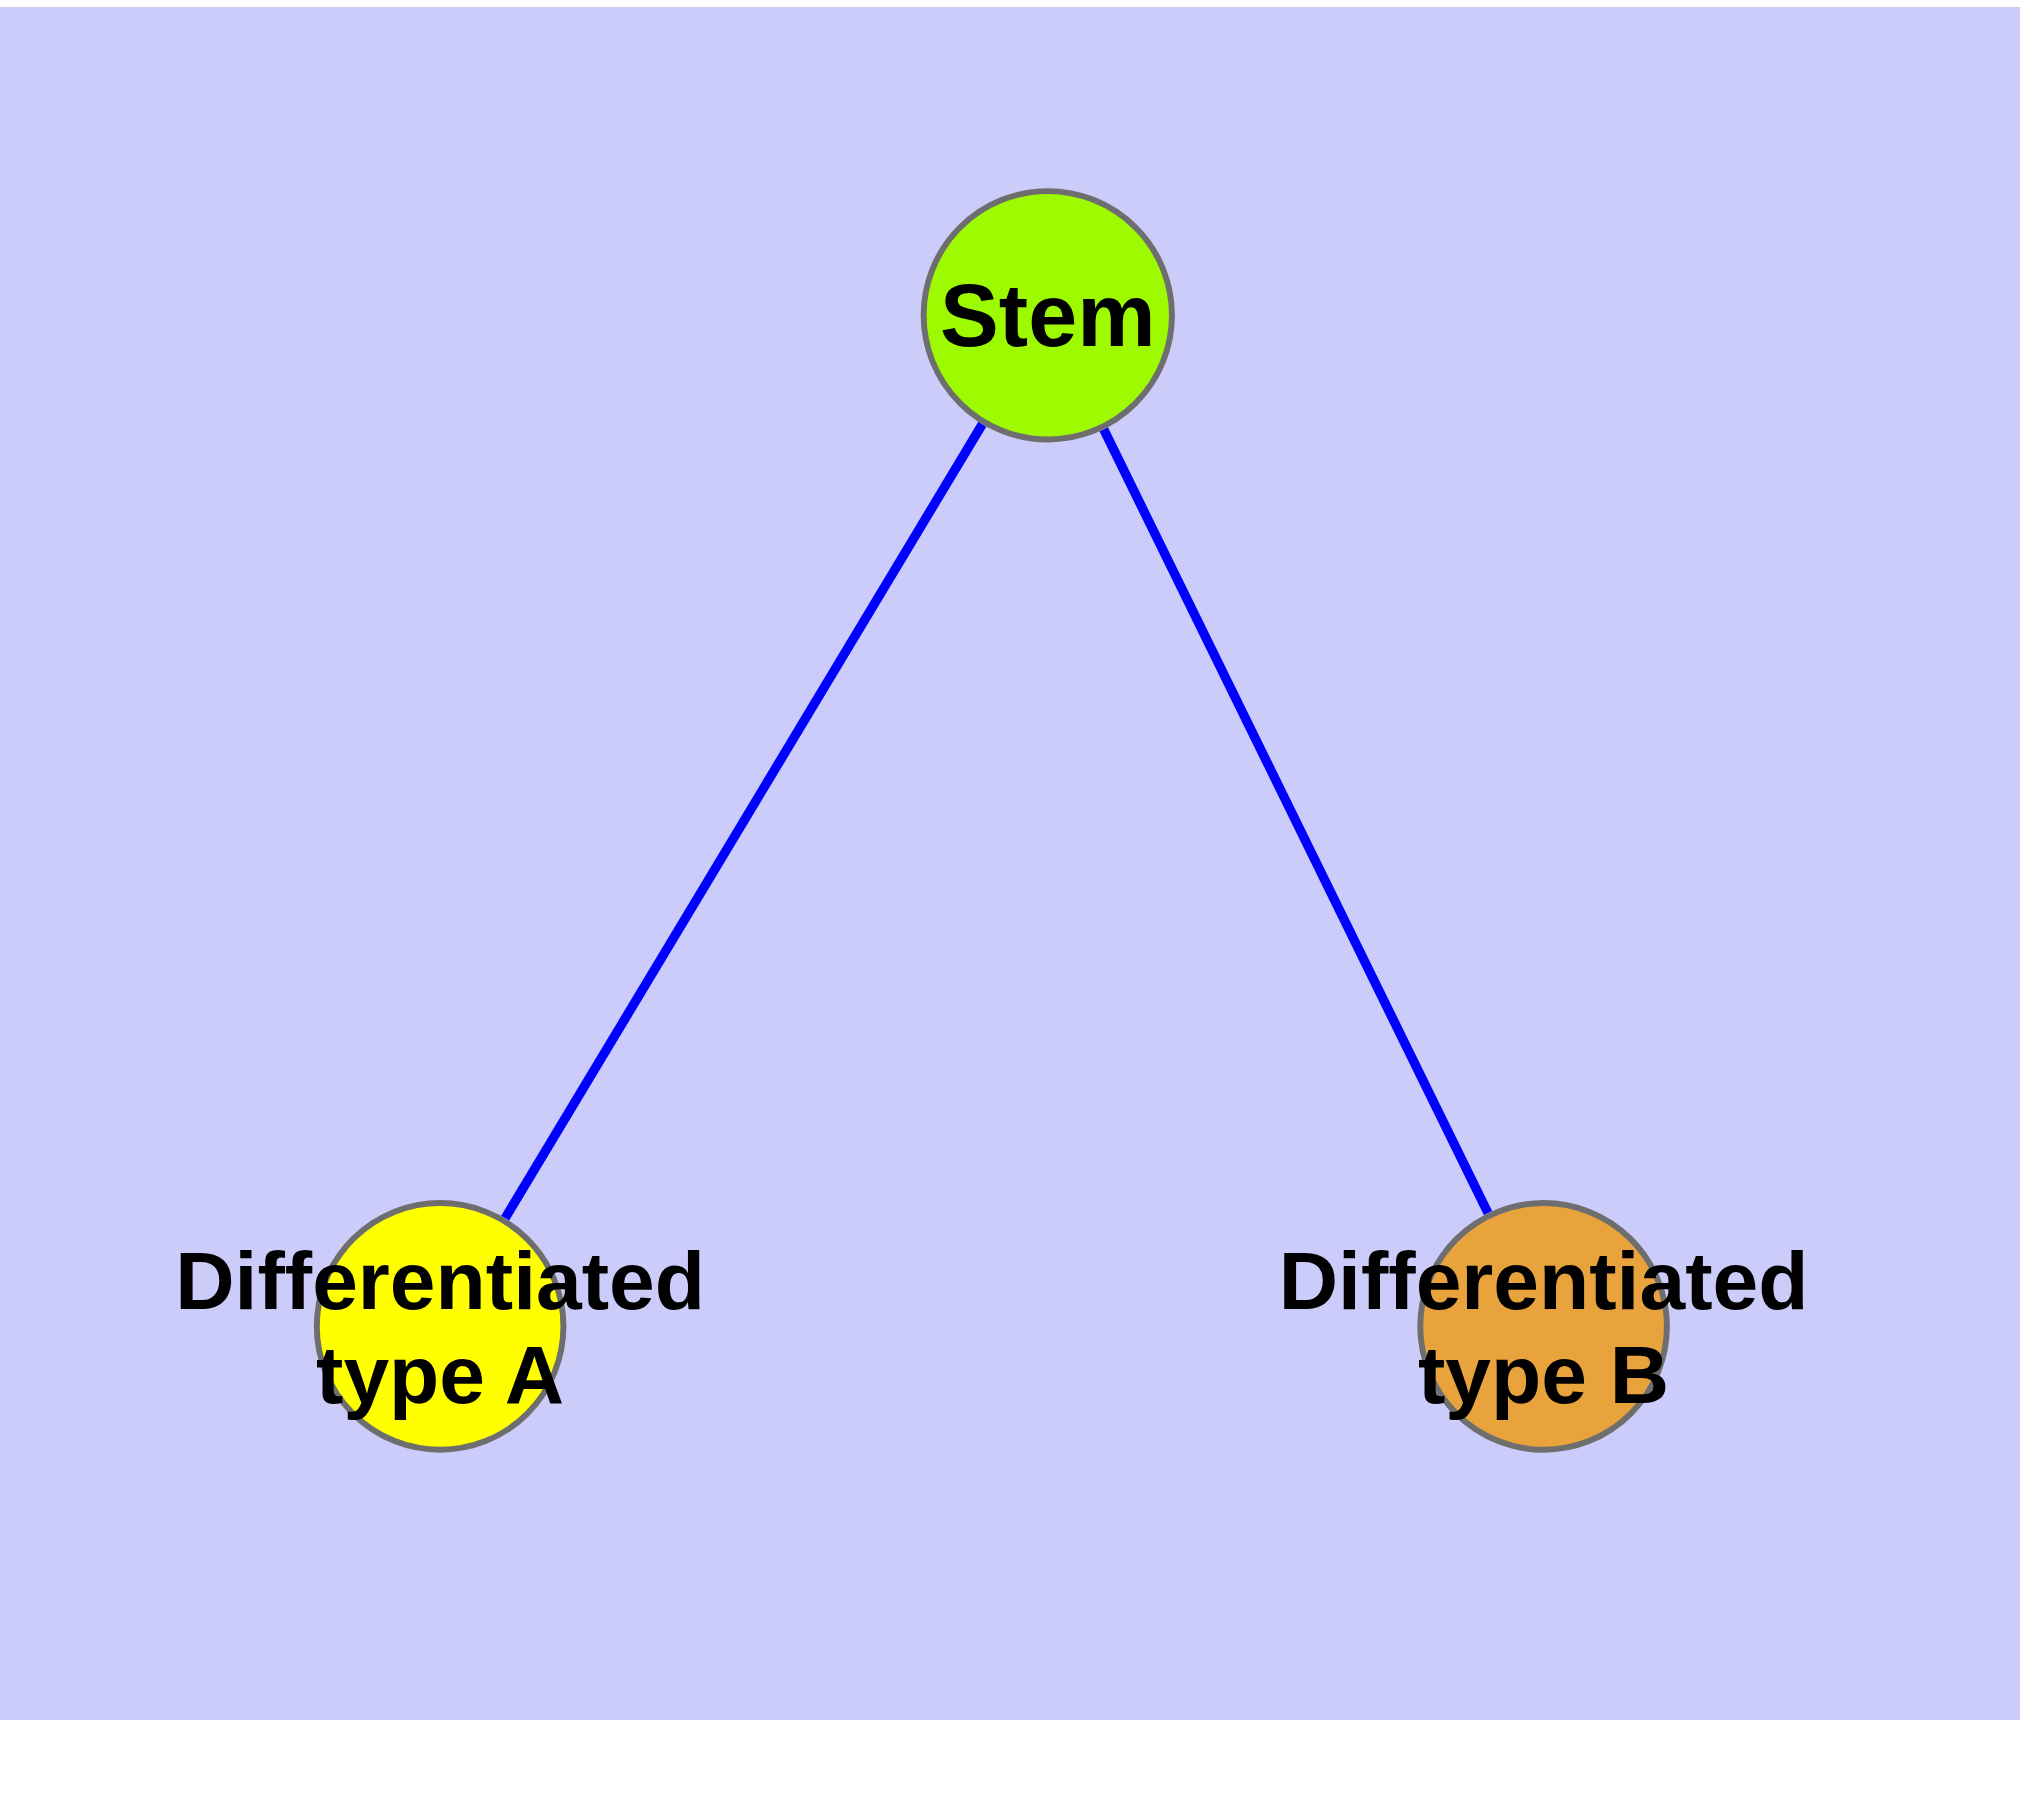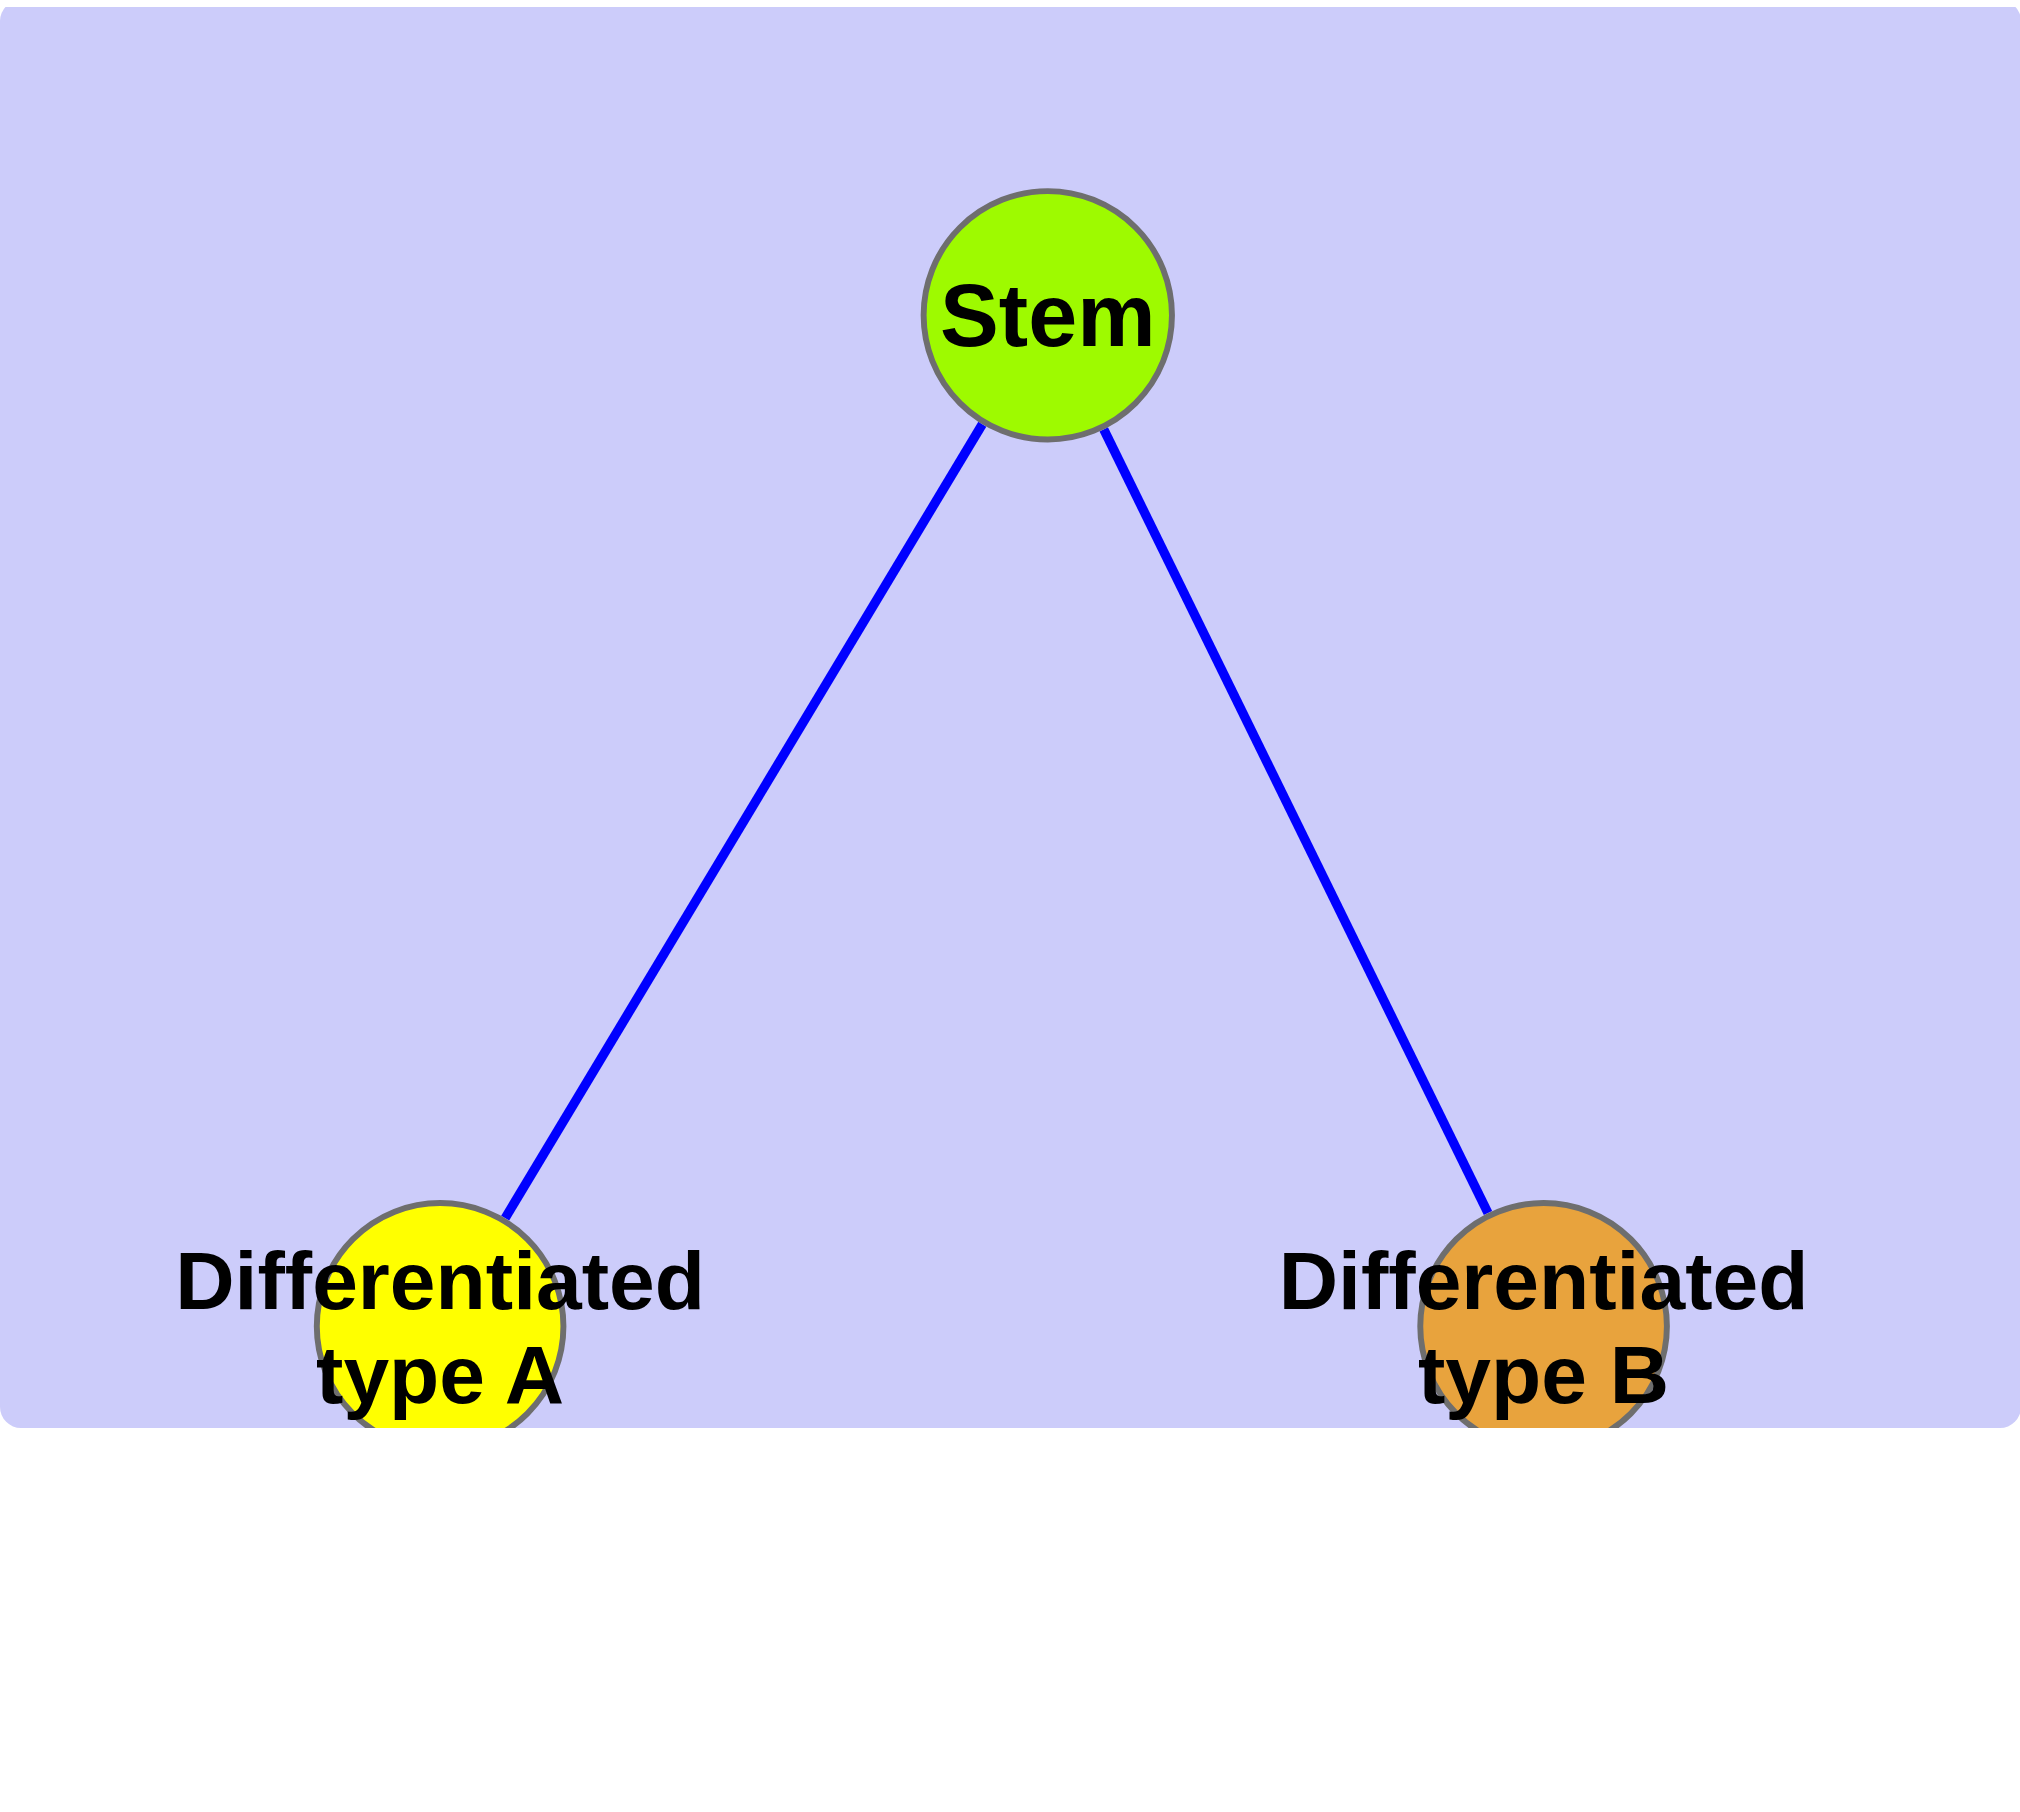--- a/index.html
+++ b/index.html
@@ -51,21 +51,21 @@
   .node-label-single {
     font-size: 104px;
   }
   .node-label-multi {
     font-size: 97px;
   }
 </style>
 </head>
 <body>
 
-<div id="canvas" style="width: 2021px; height: 1428px; background: rgb(255, 255, 255); border-radius: 21px;">
+<div id="canvas" style="width: 2021px; height: 1720px; background: rgb(255, 255, 255);">
   <div id="plot-area" style="background: rgb(204, 204, 250);"></div>
 
   <svg id="graph-svg" viewBox="0 0 2384 2138" xmlns="http://www.w3.org/2000/svg">
 
     <g>
       <line class="edge-line" x1="1158.7305686398104" y1="500.5668502269265" x2="595.7543018177884" y2="1437.2902621079197" stroke="#0000ff" stroke-width="11"></line>
       <line class="edge-line" x1="1302.0414290225472" y1="506.6793586733314" x2="1755.3988471709363" y2="1431.2185037178242" stroke="#0000ff" stroke-width="11"></line>
     </g>
 
     <g>

